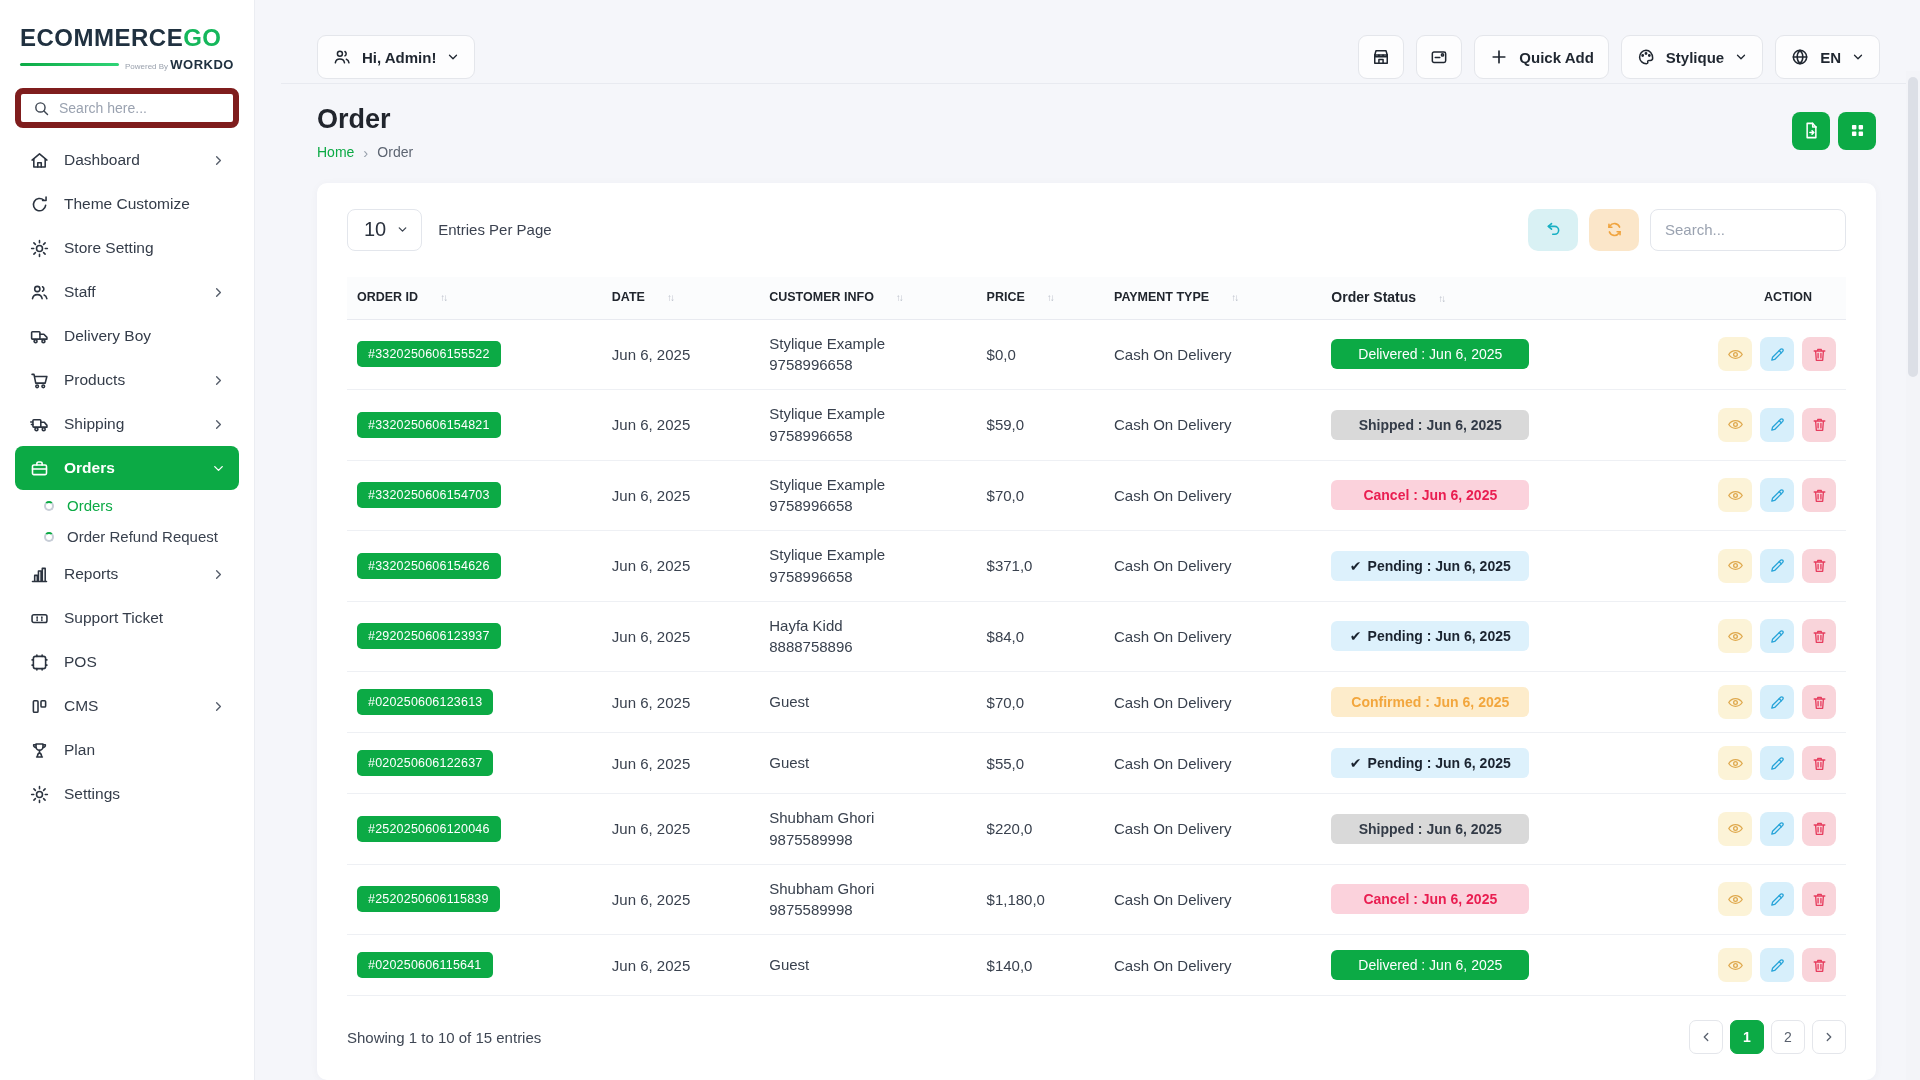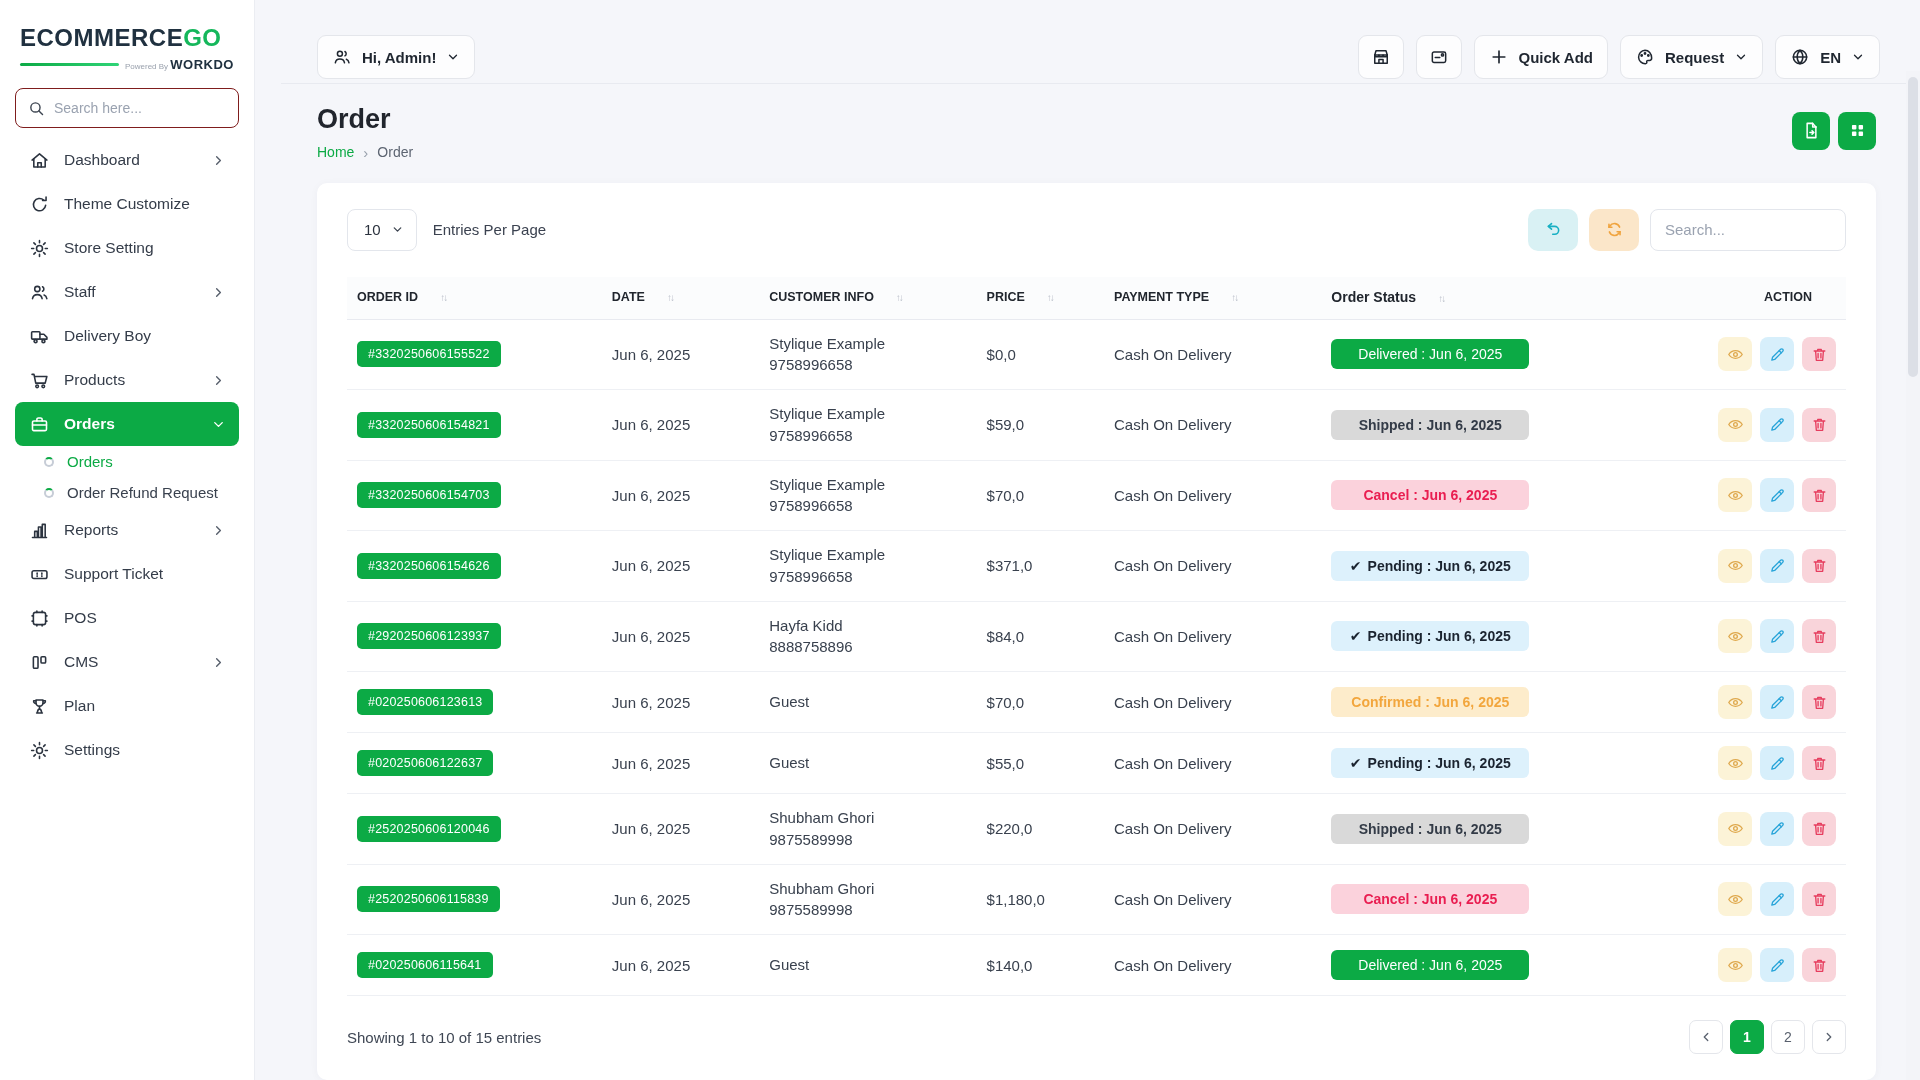--- a/index.html
+++ b/index.html
@@ -9,21 +9,21 @@
 
   
   .sidebar { width:255px; min-width:255px; height:100%; background:#fff; border-right:1px solid #ebedf2; padding:18px 0 0; }
   .logo-wrap { padding:6px 20px 0 20px; }
   .logo-line1 { font-size:24px; font-weight:800; letter-spacing:.5px; color:#203140; white-space:nowrap; }
   .logo-line1 .accent { color:#15b75b; }
   .logo-sub { display:flex; align-items:center; gap:6px; margin-top:5px; }
   .logo-bar { height:3px; flex:1; background:linear-gradient(90deg,#0caa45,#2fd477); border-radius:2px; }
   .powered { font-size:8px; color:#9aa1ad; white-space:nowrap; }
   .powered b { color:#203140; font-size:13px; letter-spacing:.5px; }
-  .side-search { margin:16px 15px 10px; height:40px; border:1px solid #7f1d1d; border-radius:8px; background:#fff;
+  .side-search { margin:16px 15px 10px; height:40px; border:6px solid #7f1d1d; border-radius:8px; background:#fff;
     display:flex; align-items:center; gap:9px; padding:0 12px; }
   .side-search input { border:none; outline:none; font-size:14px; color:#39414e; width:100%; background:transparent;
     font-family:"Liberation Sans","DejaVu Sans",sans-serif; }
   .side-search input::placeholder { color:#9aa2b0; }
   .menu { margin-top:10px; height:calc(100% - 140px); overflow:hidden; }
   .side-item { display:flex; align-items:center; gap:14px; margin:0 15px; padding:11px 13px; border-radius:8px;
     font-size:15.5px; font-weight:500; color:#343c49; cursor:pointer; position:relative; }
   .side-item .s-icon { width:22px; height:22px; display:flex; align-items:center; justify-content:center; color:#2b333f; }
   .side-item .s-icon svg { width:21px; height:21px; }
   .side-item .chev { margin-left:auto; color:#565e6b; display:flex; }
@@ -51,21 +51,21 @@
   .breadcrumb .sep { color:#98a0ac; font-size:15px; }
   .breadcrumb .cur { color:#5d6572; }
   .title-actions { position:absolute; top:28px; right:44px; display:flex; gap:8px; }
   .g-btn { width:38px; height:38px; border-radius:8px; background:#0caa45; border:none; color:#fff;
     display:flex; align-items:center; justify-content:center; cursor:pointer; }
   .g-btn svg { width:19px; height:19px; }
 
   .card { background:#fff; border-radius:10px; box-shadow:0 1px 8px rgba(35,46,67,.04); margin-top:22px; padding:26px 30px 18px; }
   .controls { display:flex; align-items:center; }
   .select-box { height:42px; min-width:68px; border:1px solid #e3e6ec; border-radius:8px; display:flex; align-items:center;
-    gap:10px; padding:0 12px 0 16px; font-size:15px; color:#2b323e; cursor:pointer; background:#fff; }
+    gap:10px; padding:0 12px 0 16px; font-size:20px; color:#2b323e; cursor:pointer; background:#fff; }
   .select-box svg { width:13px; height:13px; color:#3c4450; }
   .controls .entries-label { margin-left:16px; font-size:15px; color:#3b4250; }
   .ctl-right { margin-left:auto; display:flex; align-items:center; gap:11px; }
   .soft-btn { width:50px; height:42px; border:none; border-radius:10px; display:flex; align-items:center; justify-content:center; cursor:pointer; }
   .soft-btn svg { width:19px; height:19px; }
   .undo-btn { background:#d9f1f4; color:#18b0c3; }
   .reload-btn { background:#fbe6c9; color:#f0a43f; }
   .tbl-search { width:196px; height:42px; border:1px solid #e3e6ec; border-radius:8px; padding:0 14px; font-size:15px;
     color:#39414e; outline:none; background:#fff; font-family:"Liberation Sans","DejaVu Sans",sans-serif; }
   .tbl-search::placeholder { color:#9aa2b0; }
@@ -202,20 +202,37 @@
               <circle cx="16.3" cy="18.7" r="1.5"></circle>
             </svg>
           </span>
        <span class="s-label">Products</span>
        <span class="chev">
             <svg viewBox="0 0 24 24" fill="none" stroke="currentColor" stroke-width="2.2" stroke-linecap="round" stroke-linejoin="round">
               <path d="M9 6l6 6-6 6"></path>
             </svg>
           </span>
      </div>
+        <div class="side-item">
+       <span class="s-icon">
+            <svg viewBox="0 0 24 24" fill="none" stroke="currentColor" stroke-width="1.8" stroke-linecap="round" stroke-linejoin="round">
+              <rect x="4.5" y="6.5" width="9" height="8.5" rx="1"></rect>
+              <path d="M13.5 9.5H17.5l3 3.5v2h-7"></path>
+              <circle cx="8.5" cy="17.3" r="1.7"></circle>
+              <circle cx="16.8" cy="17.3" r="1.7"></circle>
+              <path d="M2 9.2h2M2.8 12h1.7"></path>
+            </svg>
+          </span>
+       <span class="s-label">Shipping</span>
+       <span class="chev">
+            <svg viewBox="0 0 24 24" fill="none" stroke="currentColor" stroke-width="2.2" stroke-linecap="round" stroke-linejoin="round">
+              <path d="M9 6l6 6-6 6"></path>
+            </svg>
+          </span>
+     </div>
         <div class="side-item active">
        <span class="s-icon">
             <svg viewBox="0 0 24 24" fill="none" stroke="currentColor" stroke-width="1.8" stroke-linecap="round" stroke-linejoin="round">
               <rect x="4" y="8" width="16" height="11" rx="1.5"></rect>
               <path d="M9 8V6.3A1.8 1.8 0 0 1 10.8 4.5h2.4A1.8 1.8 0 0 1 15 6.3V8"></path>
               <path d="M4 12.5h16"></path>
             </svg>
           </span>
        <span class="s-label">Orders</span>
        <span class="chev">
@@ -353,21 +370,21 @@
       </button>
       <button class="tb-btn">
         <span style="display:flex;">
           <svg viewBox="0 0 24 24" fill="none" stroke="currentColor" stroke-width="1.8" stroke-linecap="round" stroke-linejoin="round">
               <path d="M12 4a8 8 0 1 0 .6 16c1.3 0 1.8-.9 1.5-1.9-.4-1.2.3-2 1.5-2h1.7c1.7 0 2.7-1.1 2.7-2.9C20 8 16.4 4 12 4z"></path>
               <circle cx="8" cy="10.2" r="0.8"></circle>
               <circle cx="12" cy="7.8" r="0.8"></circle>
               <circle cx="16" cy="10.2" r="0.8"></circle>
             </svg>
         </span>
-        <span>Request</span>
+        <span>Stylique</span>
         <span class="cdown" style="display:flex;">
           <svg viewBox="0 0 24 24" fill="none" stroke="currentColor" stroke-width="2.2" stroke-linecap="round" stroke-linejoin="round">
               <path d="M6 9l6 6 6-6"></path>
             </svg>
         </span>
       </button>
       <button class="tb-btn">
         <span style="display:flex;">
           <svg viewBox="0 0 24 24" fill="none" stroke="currentColor" stroke-width="1.8" stroke-linecap="round">
               <circle cx="12" cy="12" r="8"></circle>

